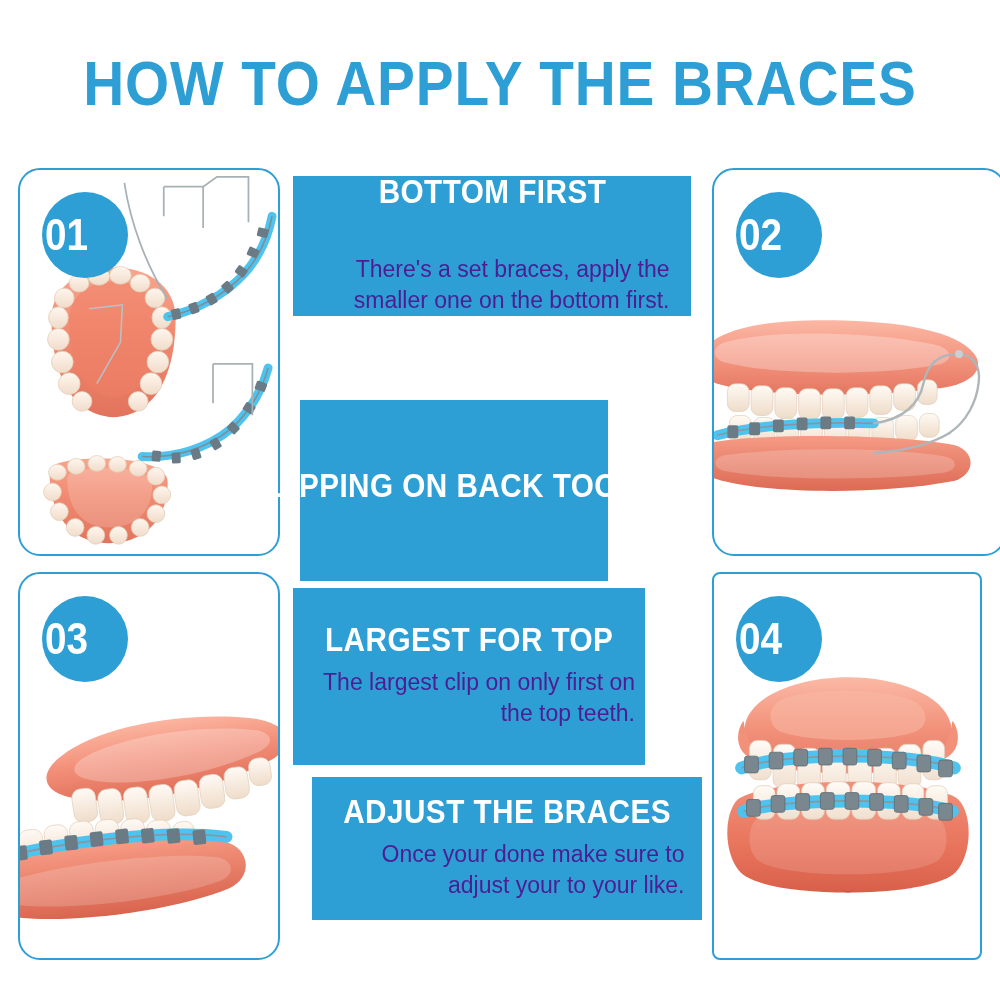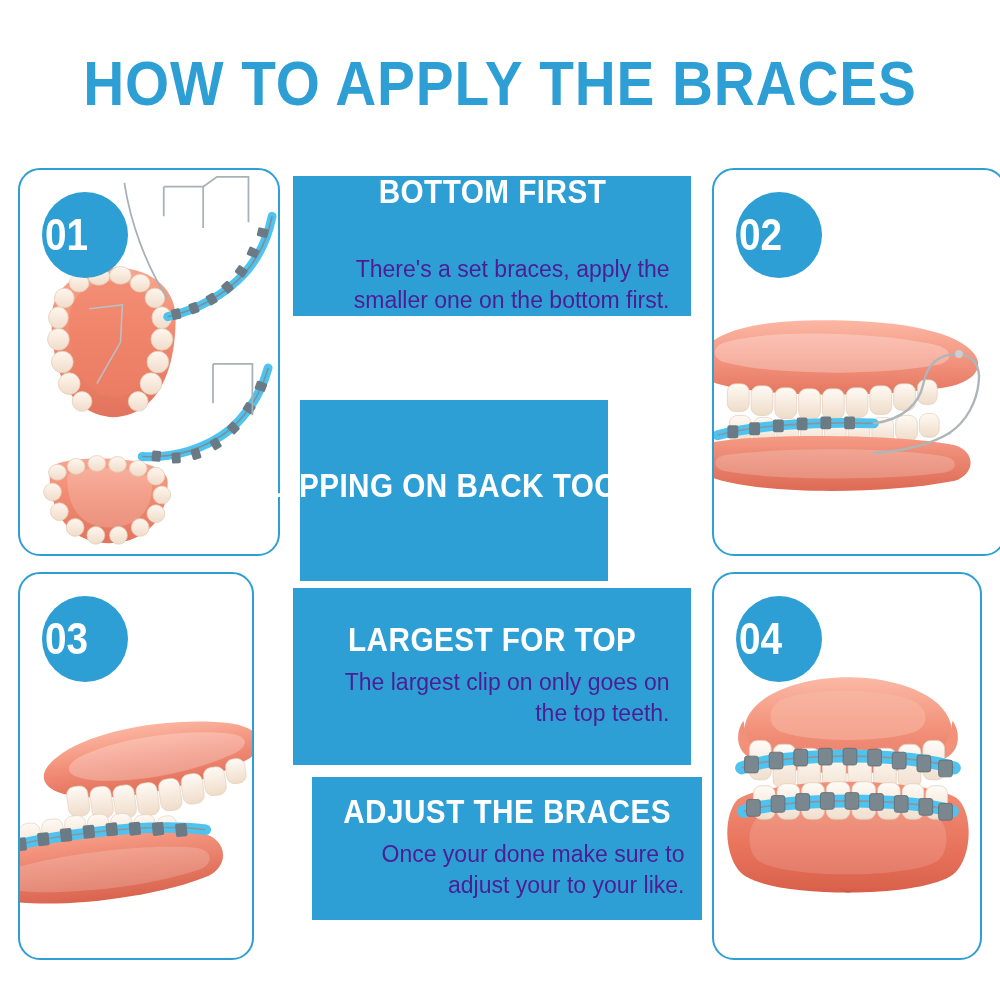--- a/index.html
+++ b/index.html
@@ -31,22 +31,22 @@
   .photo-card{
     position:absolute;
     background:#ffffff;
     border:2px solid #2e9fd4;
     border-radius:22px;
     box-sizing:border-box;
     overflow:hidden;
   }
   #card-01{ left:18px;  top:168px; width:262px; height:388px; }
   #card-02{ left:712px; top:168px; width:294px; height:388px; }
-  #card-03{ left:18px;  top:572px; width:236px; height:388px; }
-  #card-04{ left:712px; top:572px; width:270px; height:388px; }
+  #card-03{ left:18px;  top:572px; width:262px; height:388px; }
+  #card-04{ left:712px; top:572px; width:270px; height:388px;border-radius:8px; }
 
   .badge{
     position:absolute;
     left:22px; top:22px;
     width:86px; height:86px;
     border-radius:50%;
     background:#2e9fd4;
     z-index:6;
     display:flex;
     align-items:center;
@@ -73,21 +73,21 @@
     background:#2e9fd4;
     box-sizing:border-box;
     display:flex;
     flex-direction:column;
     align-items:center;
     justify-content:center;
     padding:6px 10px;
   }
   #panel-01{ left:293px; top:176px; width:398px; height:140px;gap:35px; }
   #panel-02{ left:300px; top:364px; width:308px; height:181px;margin-top:36px; }
-  #panel-03{ left:293px; top:588px; width:398px; height:177px; }
+  #panel-03{ left:293px; top:588px; width:352px; height:177px; }
   #panel-04{ left:312px; top:777px; width:390px; height:143px; }
 
   .panel-heading{
     color:#ffffff;
     font-family:"Liberation Sans Narrow","Liberation Sans",sans-serif;
     font-size:33px;
     font-weight:bold;
     letter-spacing:0.5px;
     transform:scaleX(0.90);
     line-height:1.05;
@@ -365,21 +365,21 @@
           <rect x="188" y="16" width="13" height="15" rx="2"></rect>
           <rect x="214" y="20" width="13" height="15" rx="2"></rect>
         </g>
       </g>
     </g>
   </svg>
 </div>
 
 <div class="text-panel" id="panel-03">
   <div class="panel-heading">LARGEST FOR TOP</div>
-  <div class="panel-body">The largest clip on only goes on the top teeth.</div>
+  <div class="panel-body">The largest clip on only first on the top teeth.</div>
 </div>
 
 <div class="photo-card" id="card-04">
   <div class="badge">
     <span class="badge-num">04</span>
   </div>
   <svg class="photo" viewBox="0 0 270 388">
     <defs>
       <linearGradient id="gum4u" x1="0" y1="0" x2="0" y2="1">
         <stop offset="0%" stop-color="#fbb9a5"></stop>

